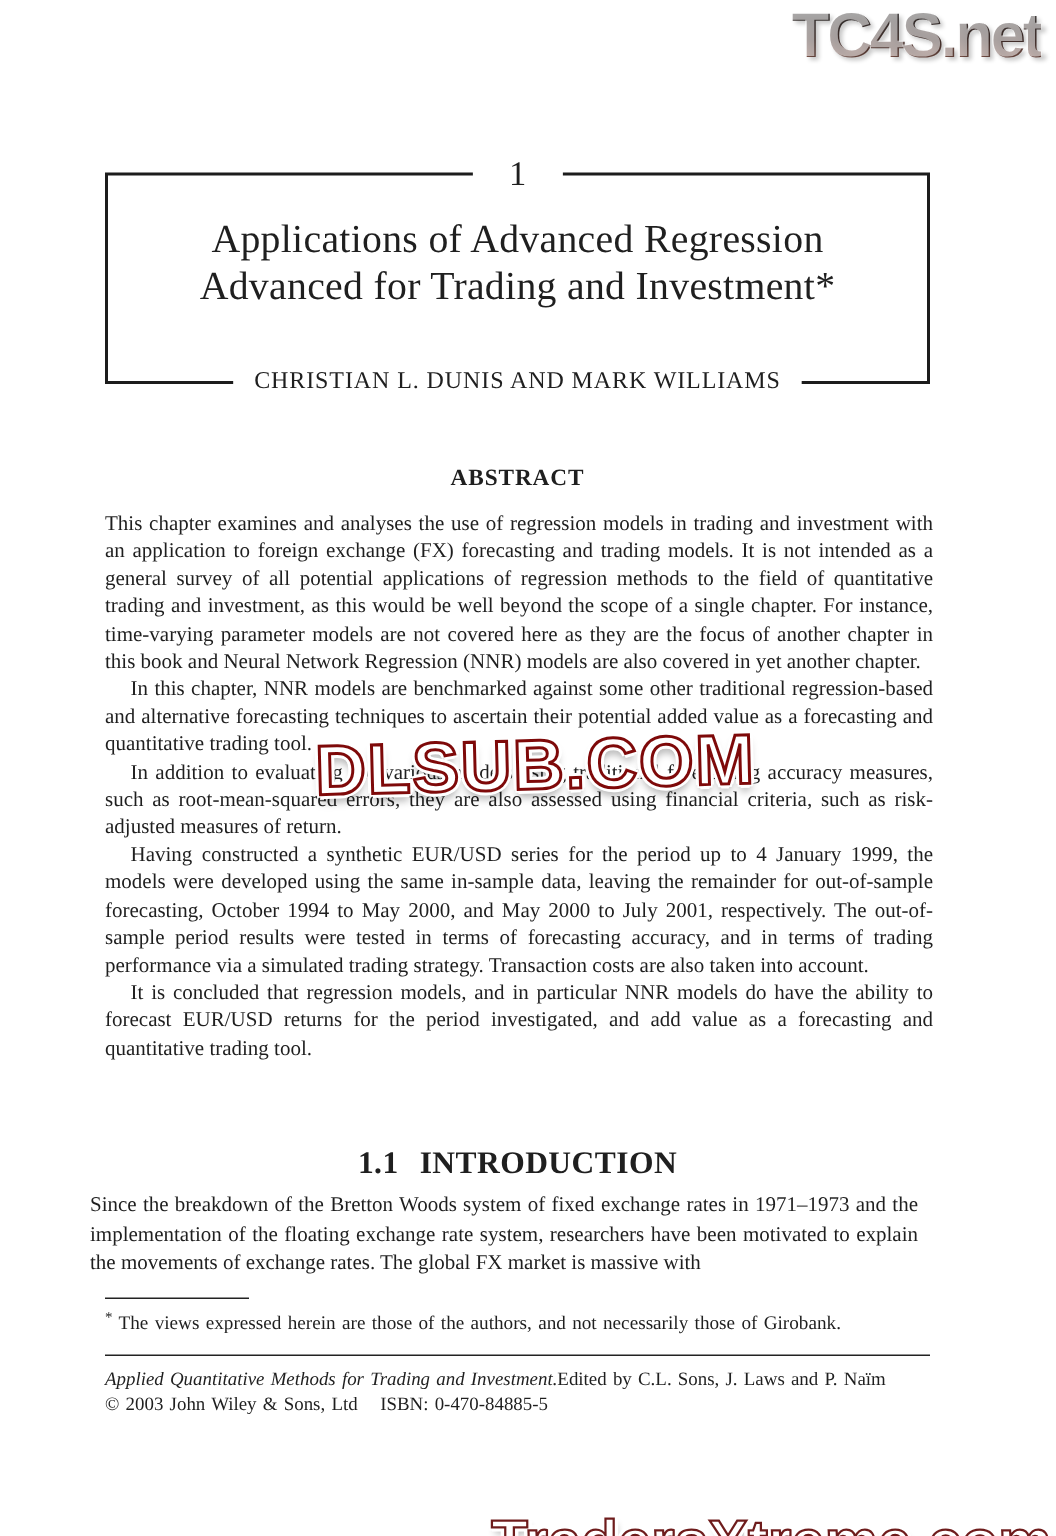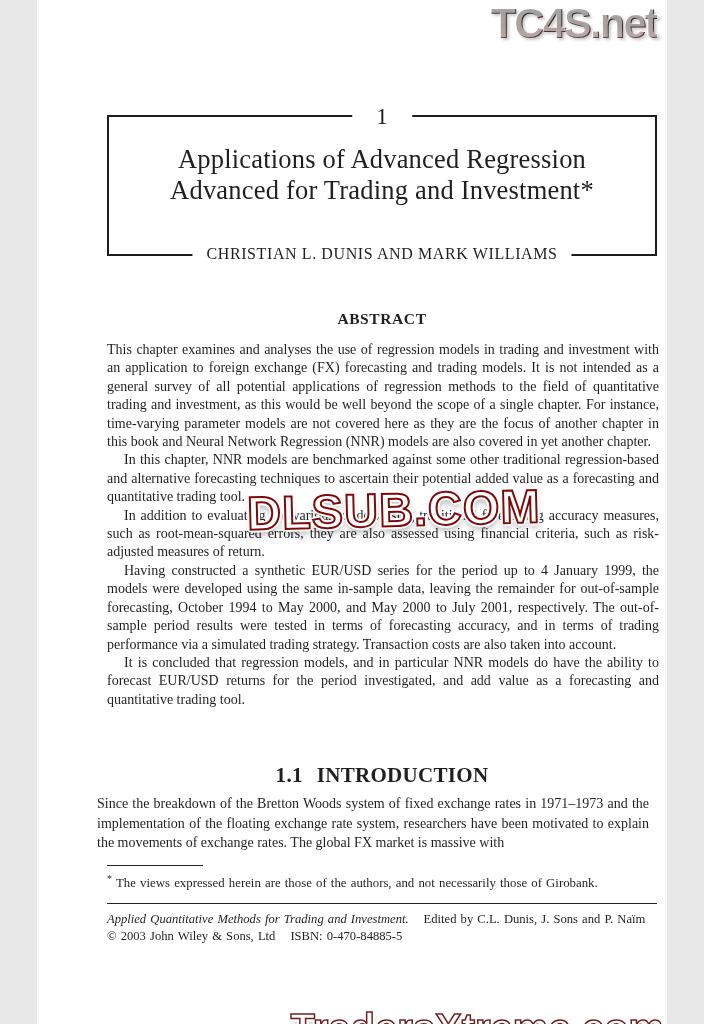--- a/index.html
+++ b/index.html
@@ -1,19 +1,19 @@
 <!DOCTYPE html>
 <html><head>
 <meta charset="utf-8">
 <style>
   html, body { margin: 0; padding: 0; }
   body { background: #e8e8e8; }
   .page {
     position: relative;
-    width: 630px;
+    width: 704px;
     height: 1024px;
     margin: 0 auto;
     background: #ffffff;
     overflow: hidden;
     font-family: "Liberation Serif", serif;
     color: #1f1f1f;
   }
 
   
   .chapter-box {
@@ -135,21 +135,21 @@
     position: absolute;
     left: 70px;
     width: 560px;
     margin: 0;
     font-size: 12.6px;
     line-height: 16px;
     word-spacing: 1px;
   }
   .imprint-1 { top: 911px; }
   .imprint-2 { top: 928px; }
-  .imprint-title { font-style: italic; margin-right: 15px; }
+  .imprint-title { font-style: italic; }
   .imprint-isbn { margin-left: 15px; }
 
   
   .wm {
     position: absolute;
     font-family: "Liberation Sans", sans-serif;
     font-weight: 700;
     white-space: nowrap;
     -webkit-background-clip: text;
     background-clip: text;
@@ -224,21 +224,21 @@
 
   <div class="footnote-sep"></div>
 
   <p class="footnote">
     <sup>*</sup><span>The views expressed herein are those of the authors, and not necessarily those of Girobank.</span>
   </p>
 
   <div class="footer-rule"></div>
 
   <p class="imprint imprint-1">
-    <span class="imprint-title">Applied Quantitative Methods for Trading and Investment.</span><span>Edited by C.L. Dunis, J. Sons and P. Naïm</span>
+    <span class="imprint-title">Applied Quantitative Methods for Trading and Investment.</span><span>Edited by C.L. Sons, J. Laws and P. Naïm</span>
   </p>
   <p class="imprint imprint-2">
     <span>© 2003 John Wiley &amp; Sons, Ltd</span><span class="imprint-isbn">ISBN: 0-470-84885-5</span>
   </p>
 
   <div class="wm wm-mid">DLSUB.COM</div>
   <div class="wm wm-bottom">TradersXtreme.com</div>
 
 </div>
 

